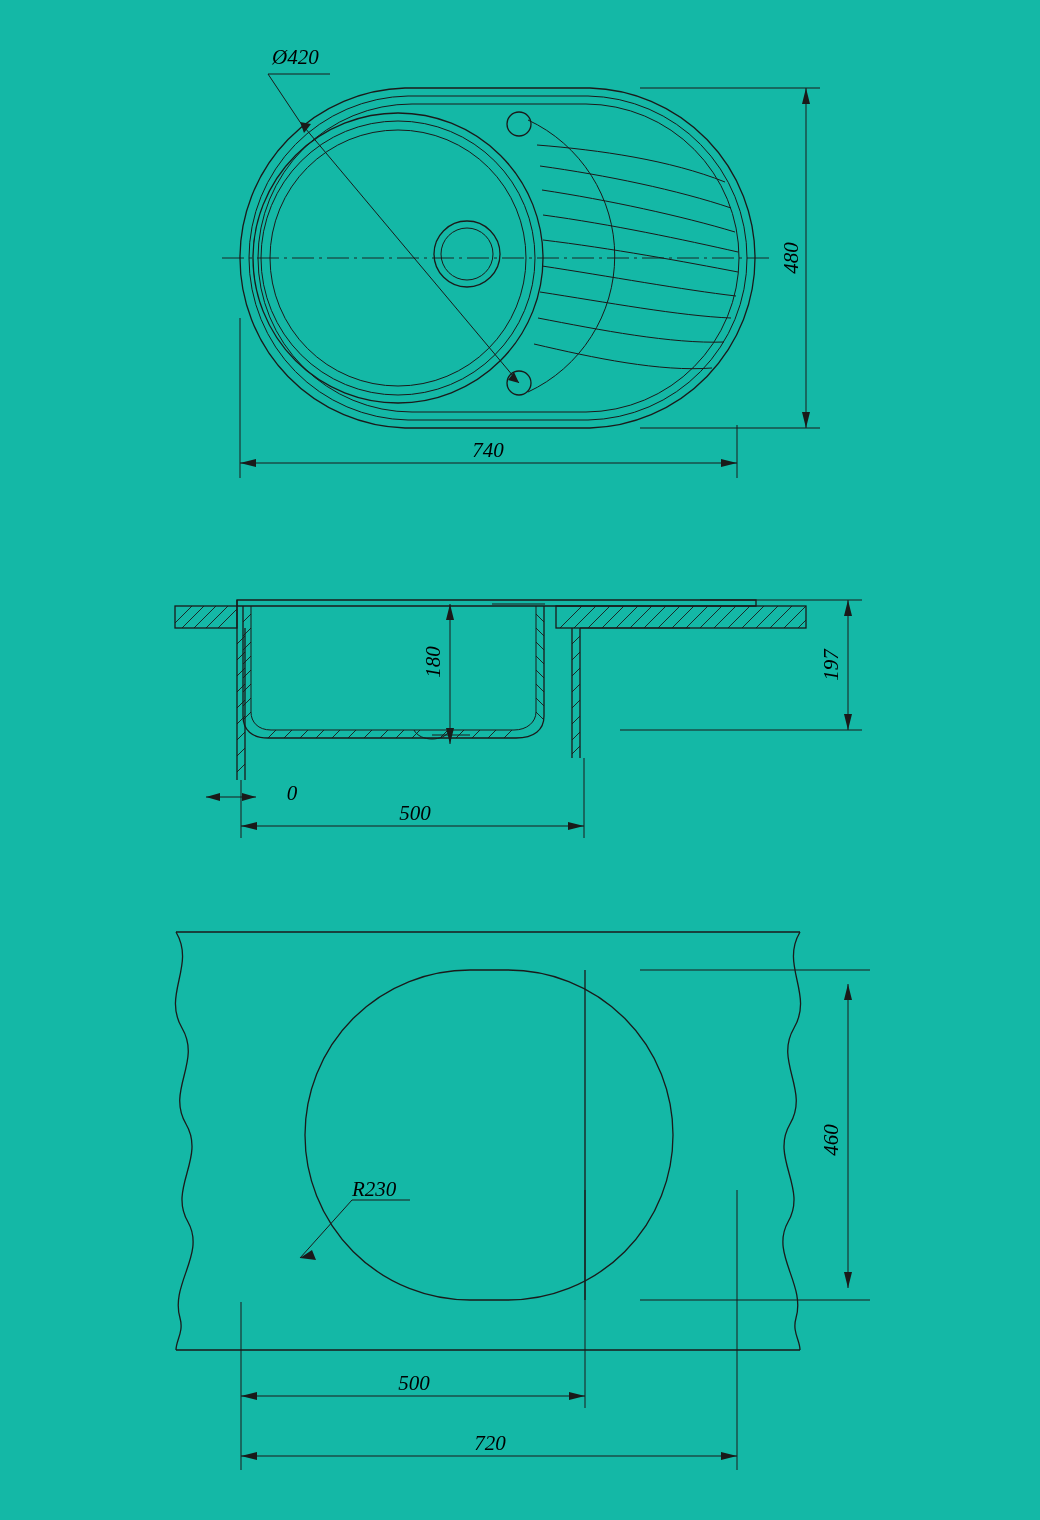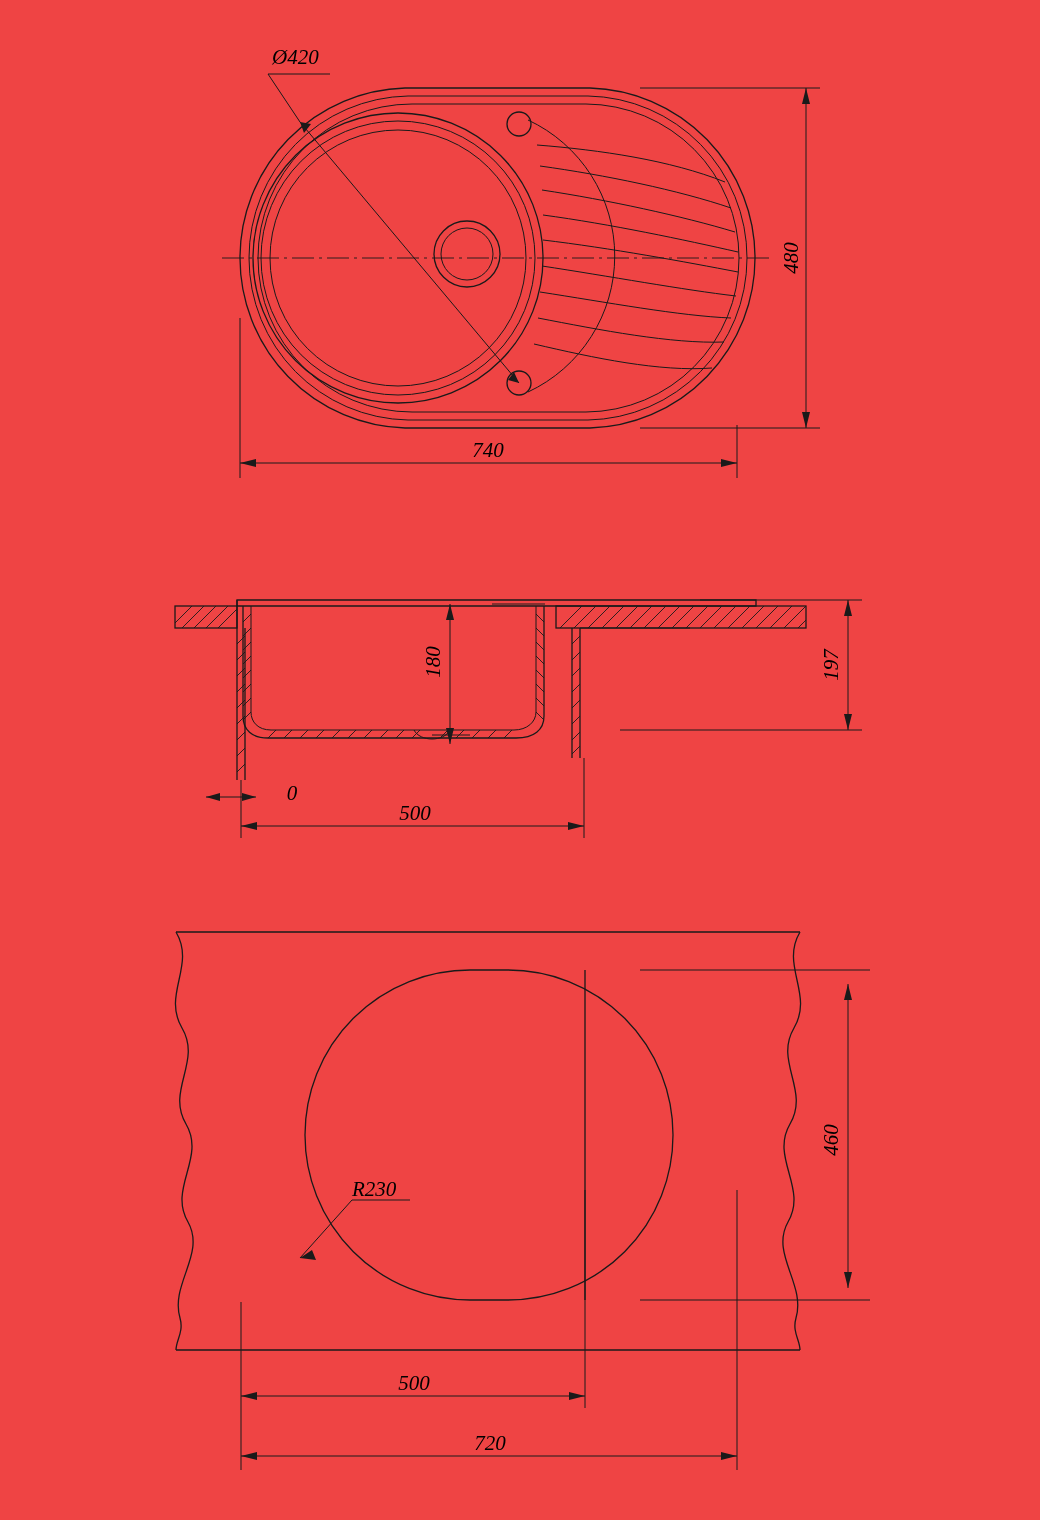--- a/index.html
+++ b/index.html
@@ -7,21 +7,21 @@
     padding: 0;
     background: #ffffff;
   }
   body {
     font-family: "Liberation Sans", sans-serif;
   }
   #sheet {
     position: relative;
     width: 1040px;
     height: 1520px;
-    background: #ef4444;
+    background: #14b8a6;
     overflow: hidden;
   }
   #sheet svg {
     position: absolute;
     top: 0;
     left: 0;
   }
   .dim-label {
     font-family: "Liberation Serif", serif;
     font-style: italic;

